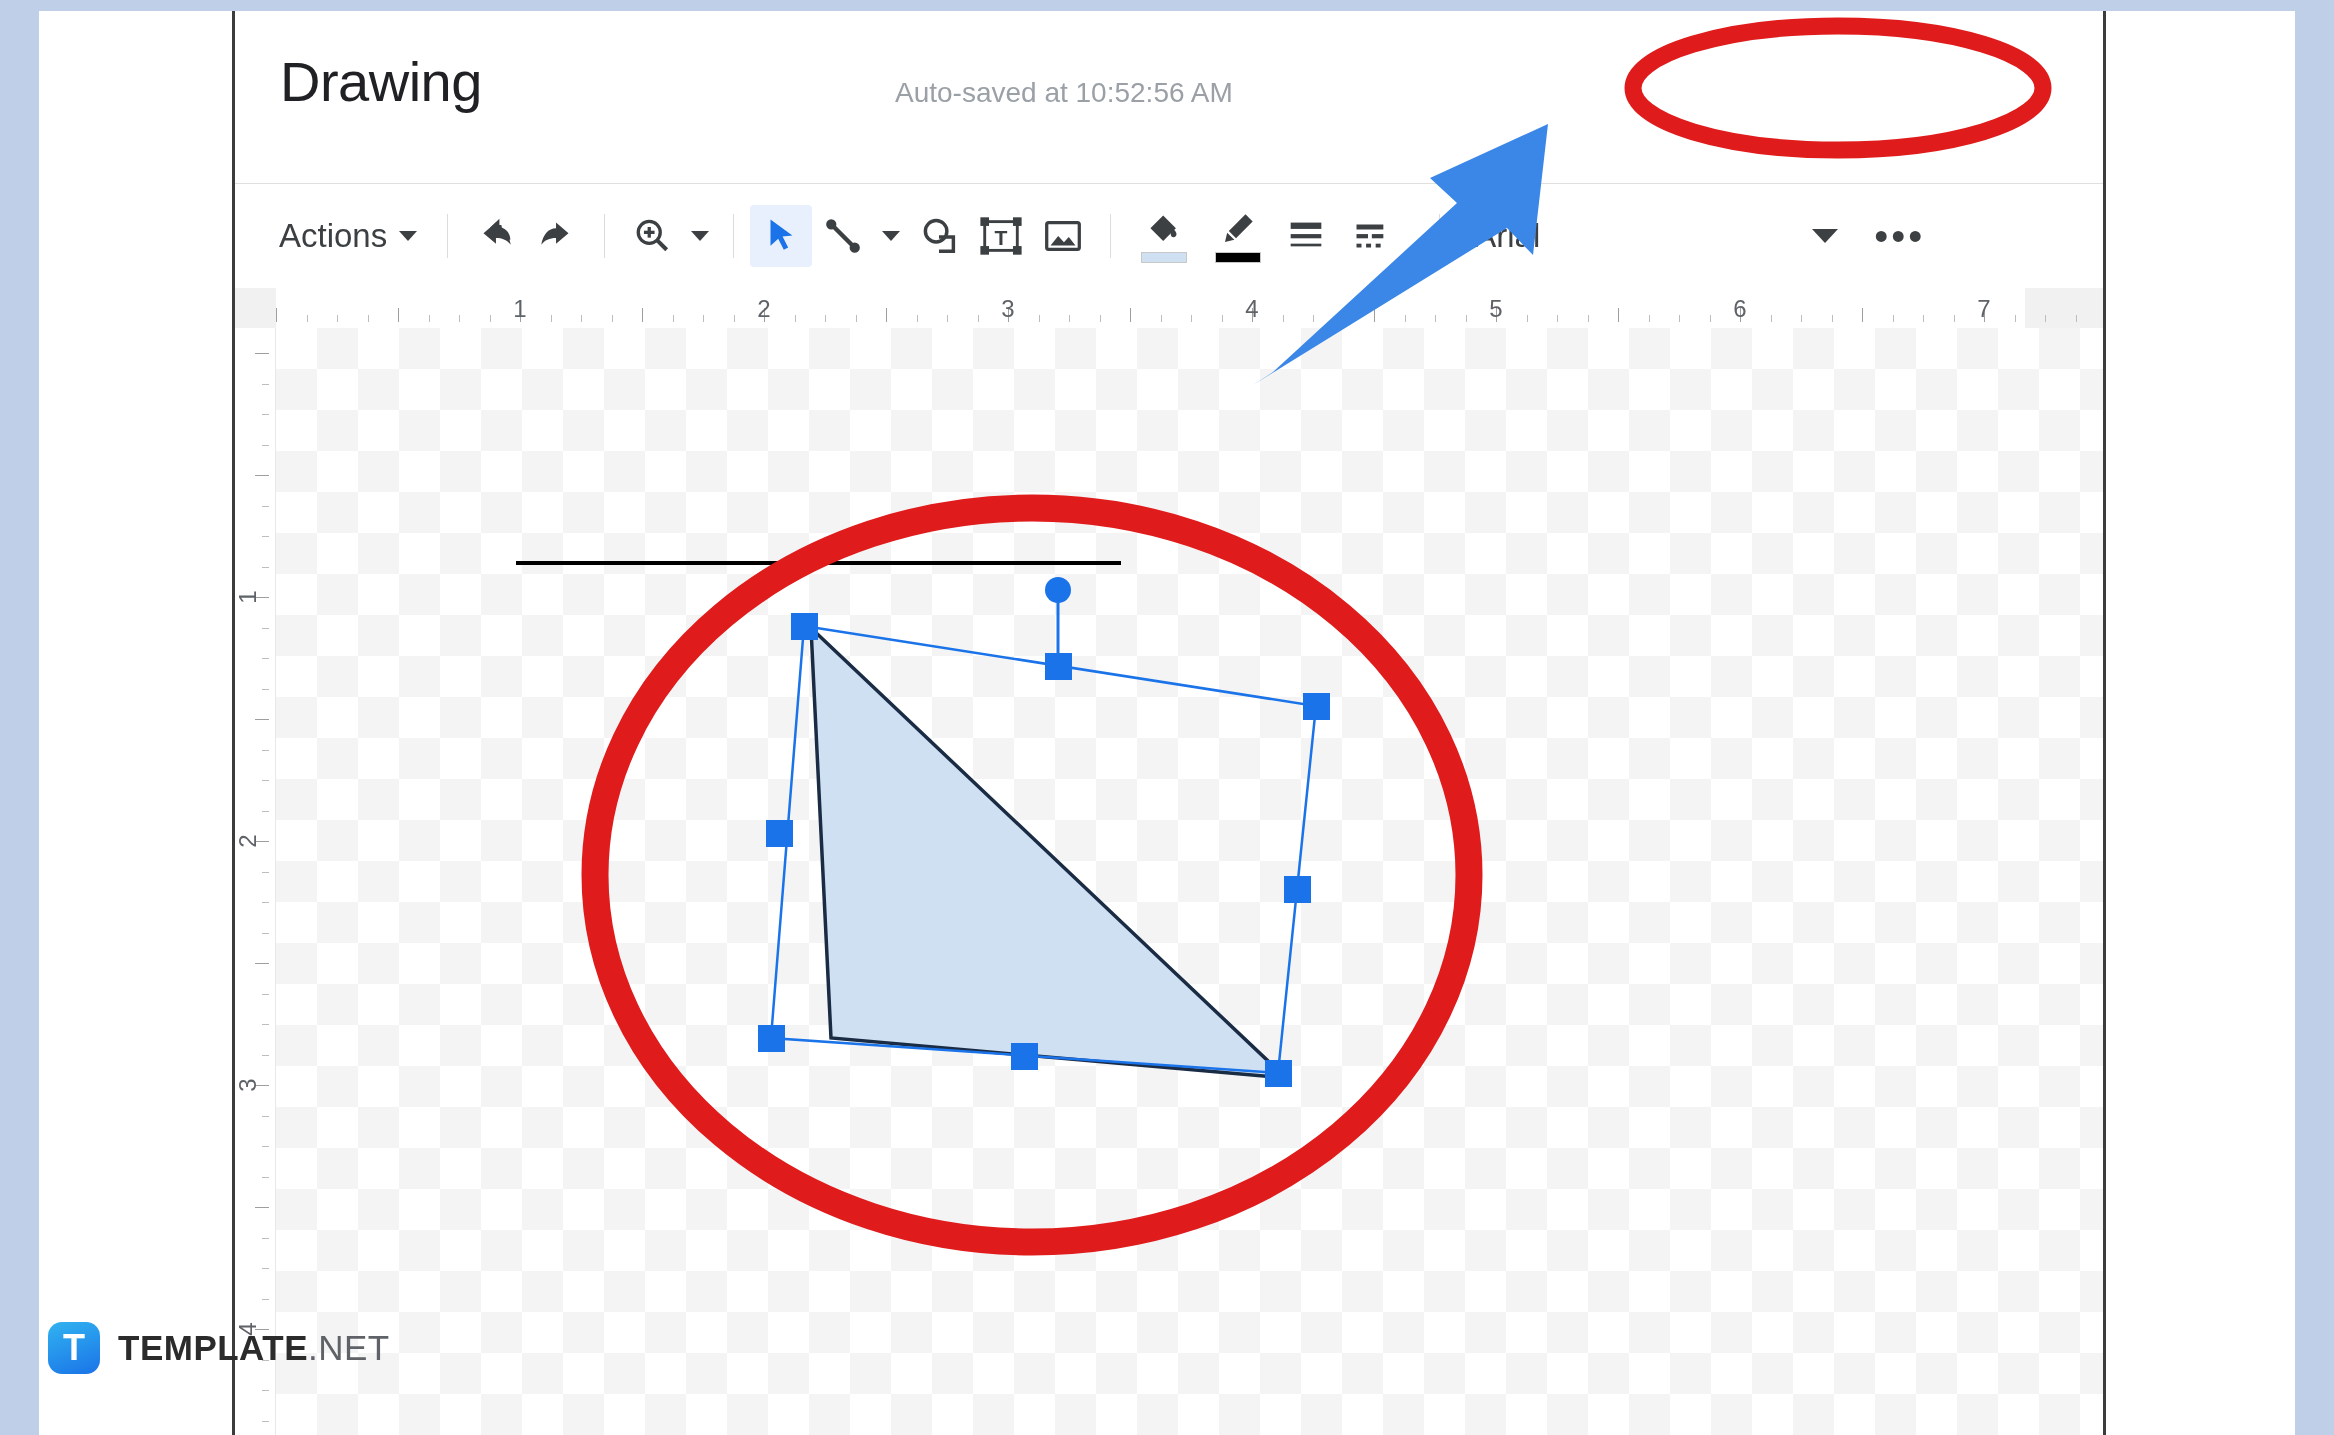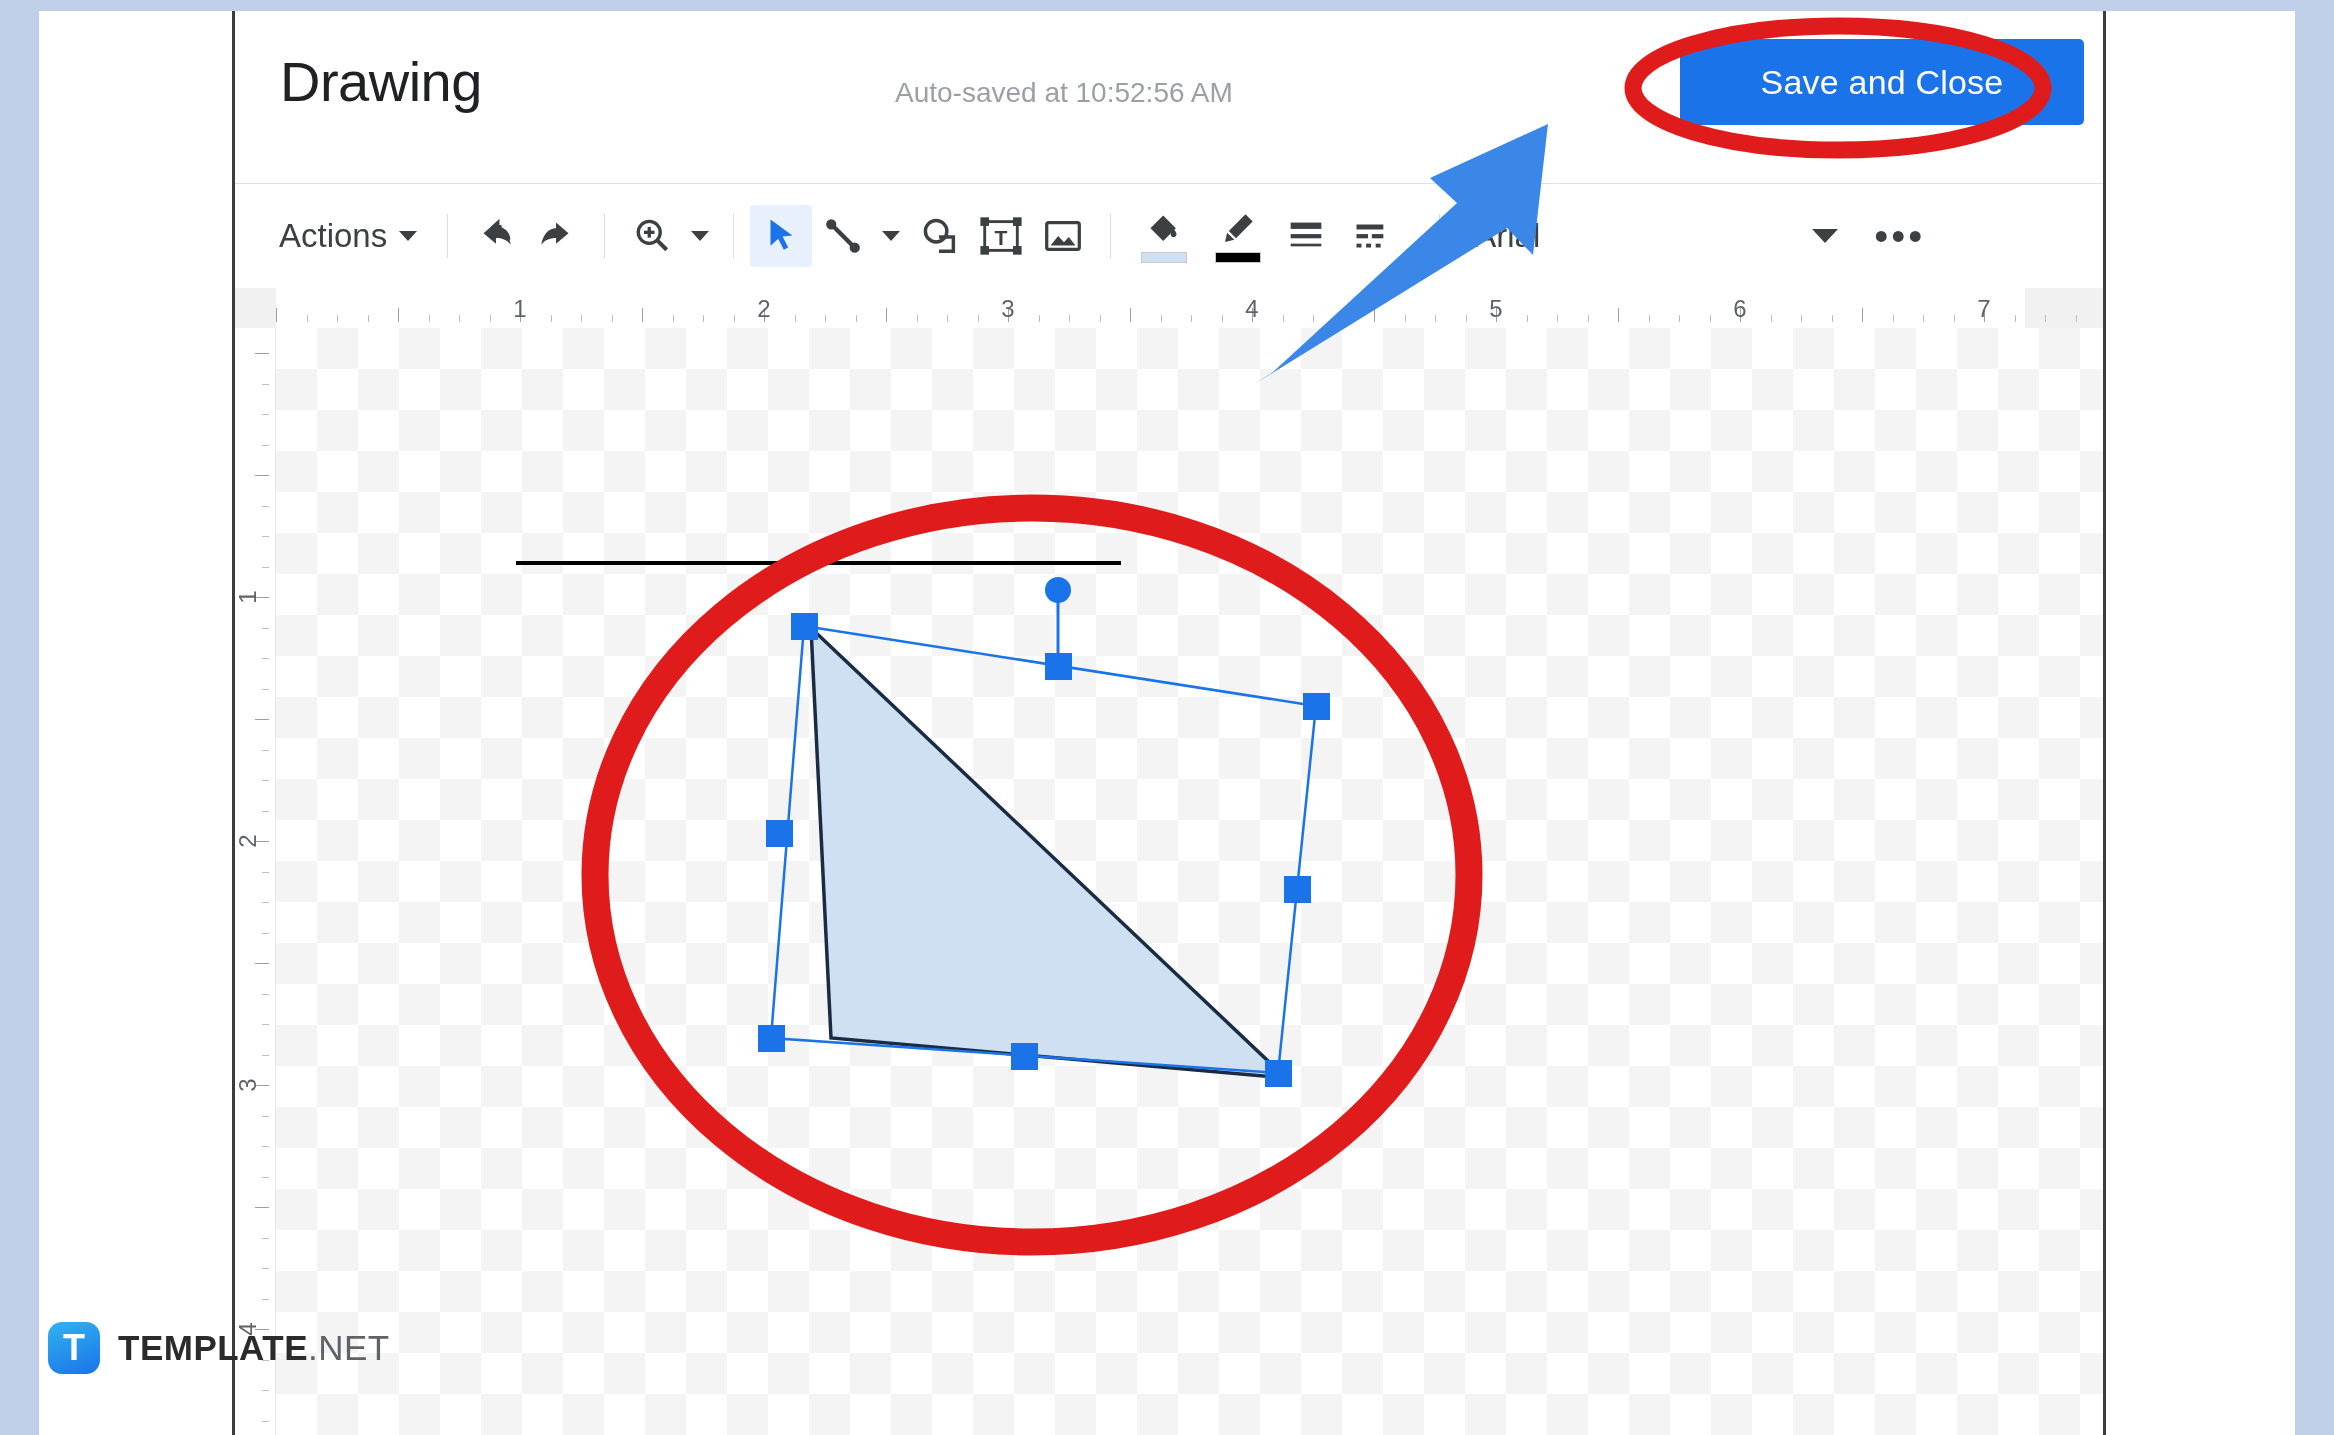--- a/index.html
+++ b/index.html
@@ -197,21 +197,20 @@
 <div id="app-window">
 
   <div class="rail" id="rail-left"></div>
   <div class="rail" id="rail-right"></div>
 
   <div id="drawing-dialog">
 
     <div id="dialog-header">
       <div id="dialog-title">Drawing</div>
       <div id="autosave-status">Auto-saved at 10:52:56 AM</div>
-      <button id="save-close-button">Save and Close</button>
     </div>
 
     <div id="toolbar">
 
       <div id="actions-menu">
         <span>Actions</span>
         <span class="caret"></span>
       </div>
 
       <div class="tb-sep"></div>

